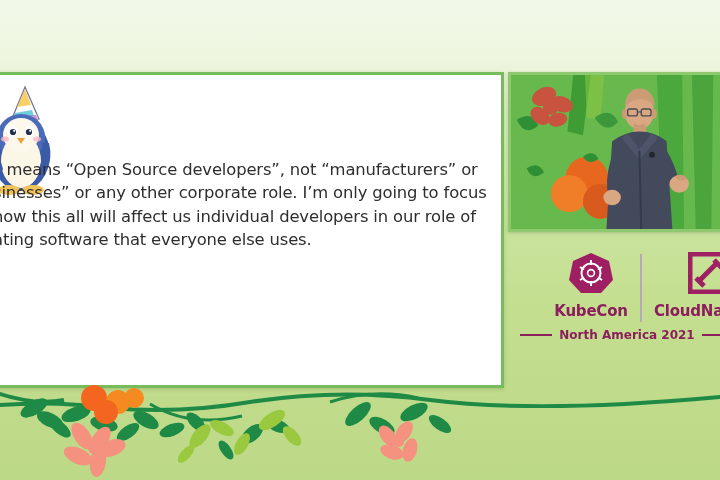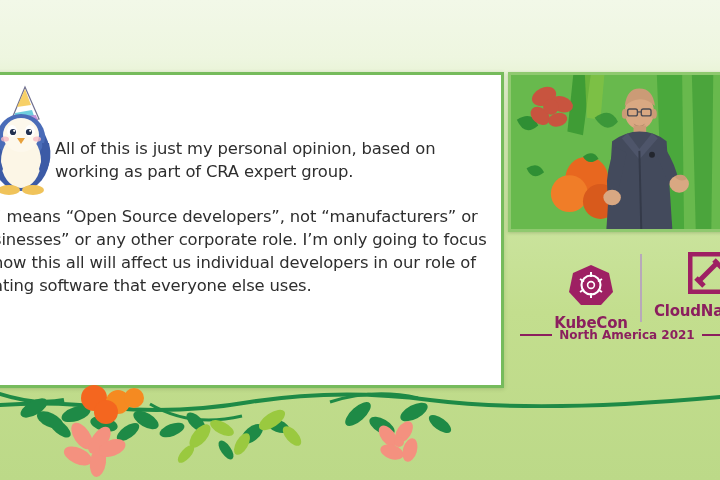--- a/index.html
+++ b/index.html
@@ -42,21 +42,21 @@
     background:#6cb84b; overflow:hidden;
     box-shadow:0 1px 3px rgba(60,90,40,.25);
   }
   #video-scene{ position:absolute; inset:0; }
 
   
   #conf-logo{
     position:absolute; left:520px; top:252px; width:210px; height:108px;
   }
   #logo-marks{ position:relative; height:56px; display:flex; align-items:flex-end; }
-  #kubecon-lockup{ position:absolute; left:28px; top:12px; width:86px; text-align:center; }
+  #kubecon-lockup{ position:absolute; left:28px; top:0; width:86px; text-align:center; }
   #logo-divider{
     position:absolute; left:120px; top:2px; width:2px; height:68px;
     background:#b8a9ba;
   }
   #cncon-lockup{ position:absolute; left:134px; top:0; width:110px; text-align:center; }
   .mark-name{
     font-family:"DejaVu Sans", sans-serif;
     font-weight:bold; font-size:15px; color:#8b1f5e; letter-spacing:-.2px;
     margin-top:4px; white-space:nowrap;
   }
@@ -108,21 +108,20 @@
       <path d="M30 57 L38 57 L34 63 Z" fill="#e8a13c"></path>
 
       <path d="M6 62 q-4 16 3 28 q5 4 7 -2 q-5 -14 -3 -26 z" fill="#3c5ba6"></path>
       <path d="M62 62 q4 16 -3 28 q-5 4 -7 -2 q5 -14 3 -26 z" fill="#3c5ba6"></path>
 
       <ellipse cx="22" cy="109" rx="11" ry="5" fill="#f0c35a"></ellipse>
       <ellipse cx="46" cy="109" rx="11" ry="5" fill="#f0c35a"></ellipse>
     </svg>
 
     <div id="slide-body">
-      <p id="para-1" class="slide-para">All of this is just my personal opinion, based on working as part of CRA expert group.</p>
       <p id="para-2" class="slide-para">” means “Open Source developers”, not “manufacturers” or sinesses” or any other corporate role.  I’m only going to focus how this all will affect us individual developers in our role of ating software that everyone else uses.</p>
     </div>
 
   </div>
 </div>
 
 <div id="speaker-video">
   <svg id="video-scene" viewBox="0 0 218 160" preserveAspectRatio="xMidYMid slice">
     <rect width="218" height="160" fill="#68b94d"></rect>
 

